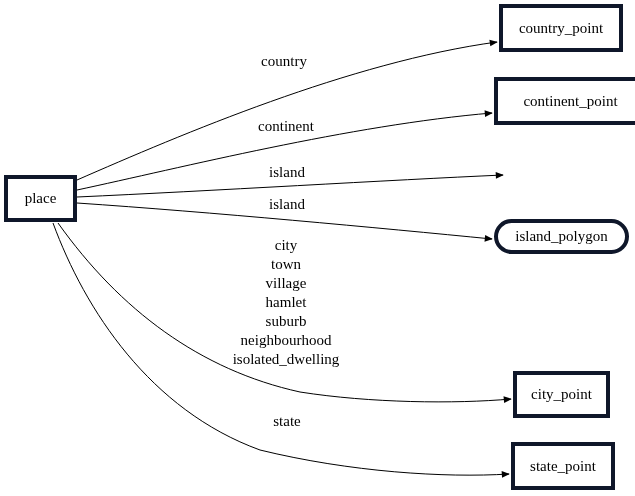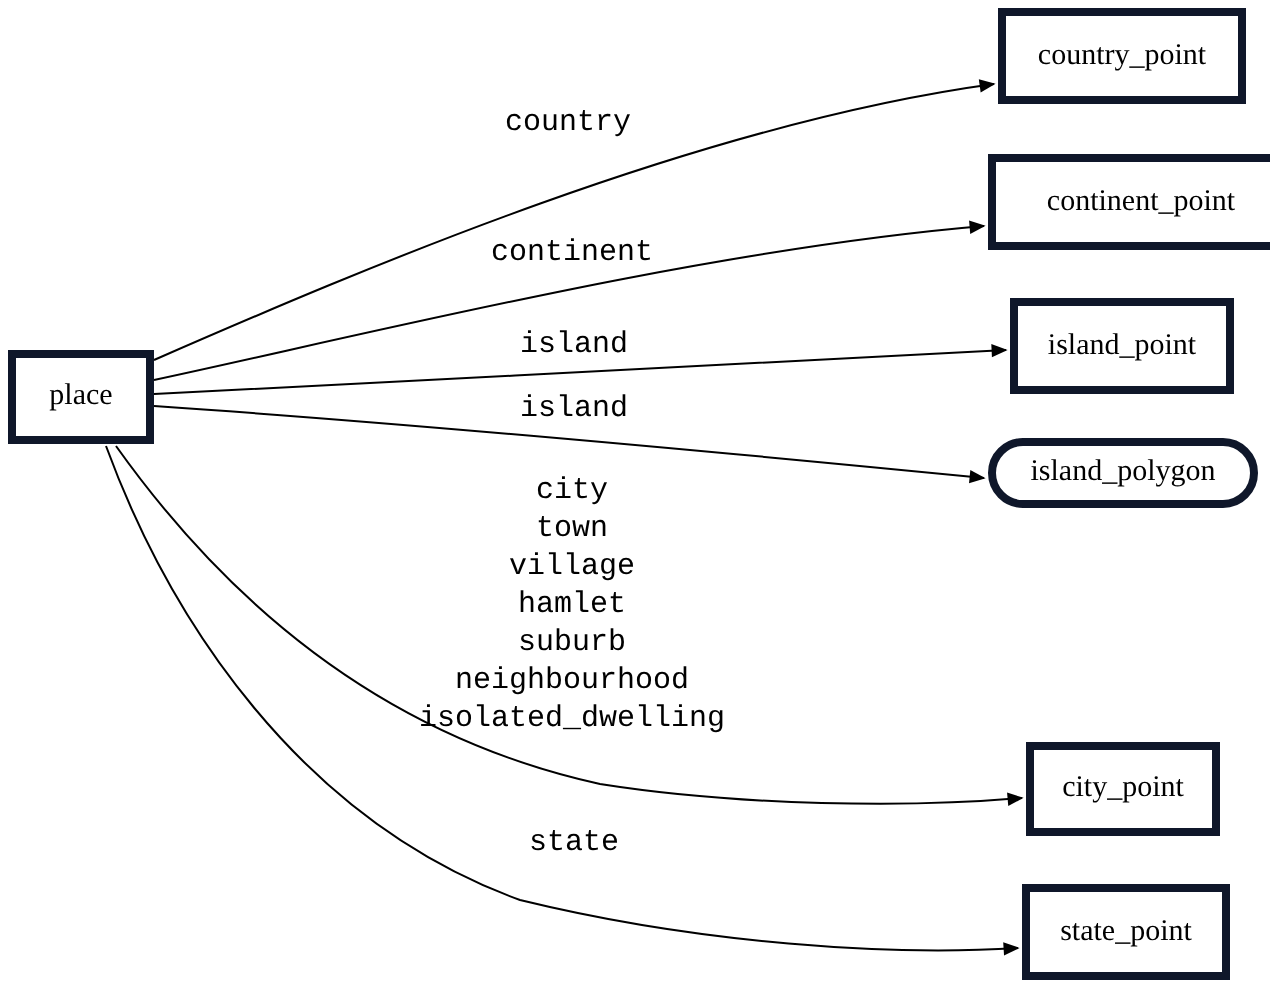--- a/index.html
+++ b/index.html
@@ -34,21 +34,20 @@
     font-size: 15px;
     white-space: nowrap;
   }
   .edge-label {
     position: absolute;
     transform: translateX(-50%);
     font-size: 15px;
     line-height: 19px;
     text-align: center;
     white-space: nowrap;
-    font-family: Liberation Mono, monospace;
   }
   
   #n-place          { left: 4px;   top: 175px; width: 73px;  height: 47px; }
   #n-country-point  { left: 499px; top: 4px;   width: 124px; height: 48px; }
   #n-continent-point{ left: 494px; top: 77px;  width: 153px; height: 48px; }
   #n-island-point   { left: 505px; top: 149px; width: 112px; height: 48px; }
   #n-island-polygon { left: 494px; top: 219px; width: 135px; height: 35px; border-radius: 23px; }
   #n-city-point     { left: 513px; top: 371px; width: 97px;  height: 47px; }
   #n-state-point    { left: 511px; top: 442px; width: 104px; height: 48px; }
   
@@ -76,21 +75,20 @@
       <path d="M77,197 C210,191 390,180 503,175" marker-end="url(#arrow)"></path>
       <path d="M77,203 C210,212 380,228 492,239" marker-end="url(#arrow)"></path>
       <path d="M58,223 C120,310 200,370 300,392 C370,403 455,404 511,399" marker-end="url(#arrow)"></path>
       <path d="M53,223 C85,310 150,410 260,450 C350,472 445,478 509,474" marker-end="url(#arrow)"></path>
     </g>
   </svg>
 
   <div class="node" id="n-place">place</div>
   <div class="node" id="n-country-point">country_point</div>
   <div class="node" id="n-continent-point">continent_point</div>
-  <div class="node" id="n-island-point">island_point</div>
   <div class="node" id="n-island-polygon">island_polygon</div>
   <div class="node" id="n-city-point">city_point</div>
   <div class="node" id="n-state-point">state_point</div>
 
   <div class="edge-label" id="l-country">country</div>
   <div class="edge-label" id="l-continent">continent</div>
   <div class="edge-label" id="l-island-1">island</div>
   <div class="edge-label" id="l-island-2">island</div>
   <div class="edge-label" id="l-city">
     <div>city</div>

